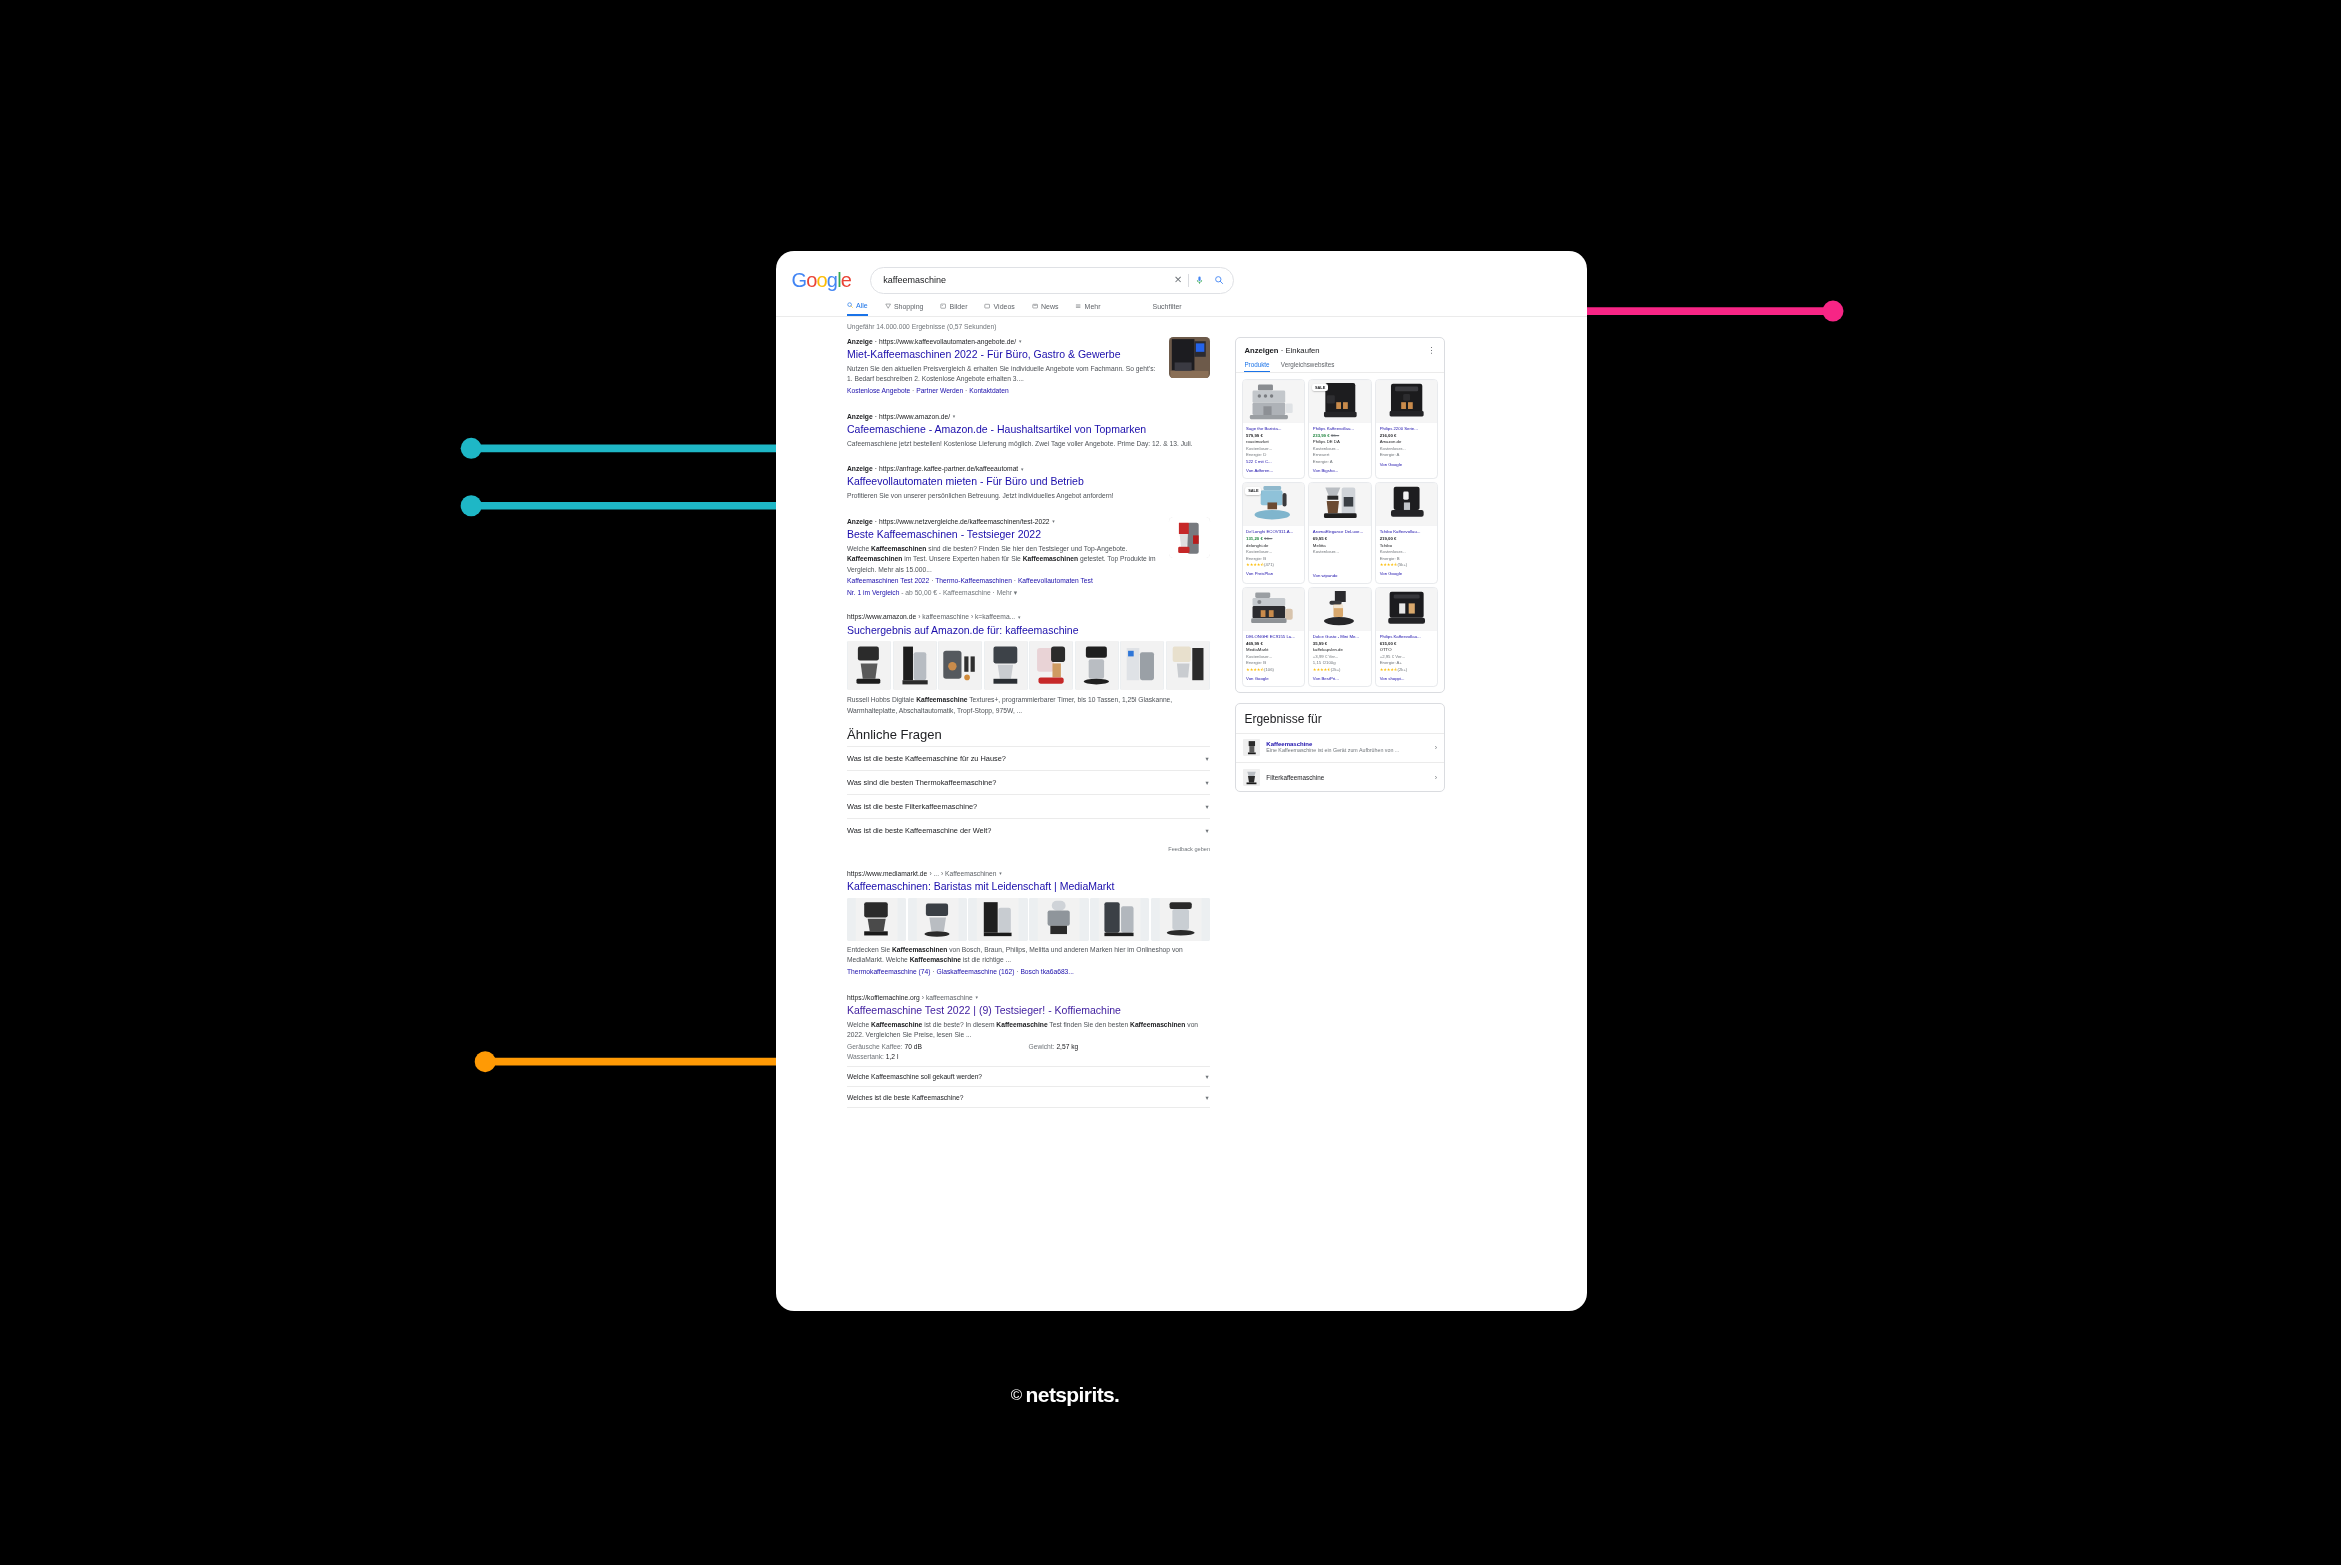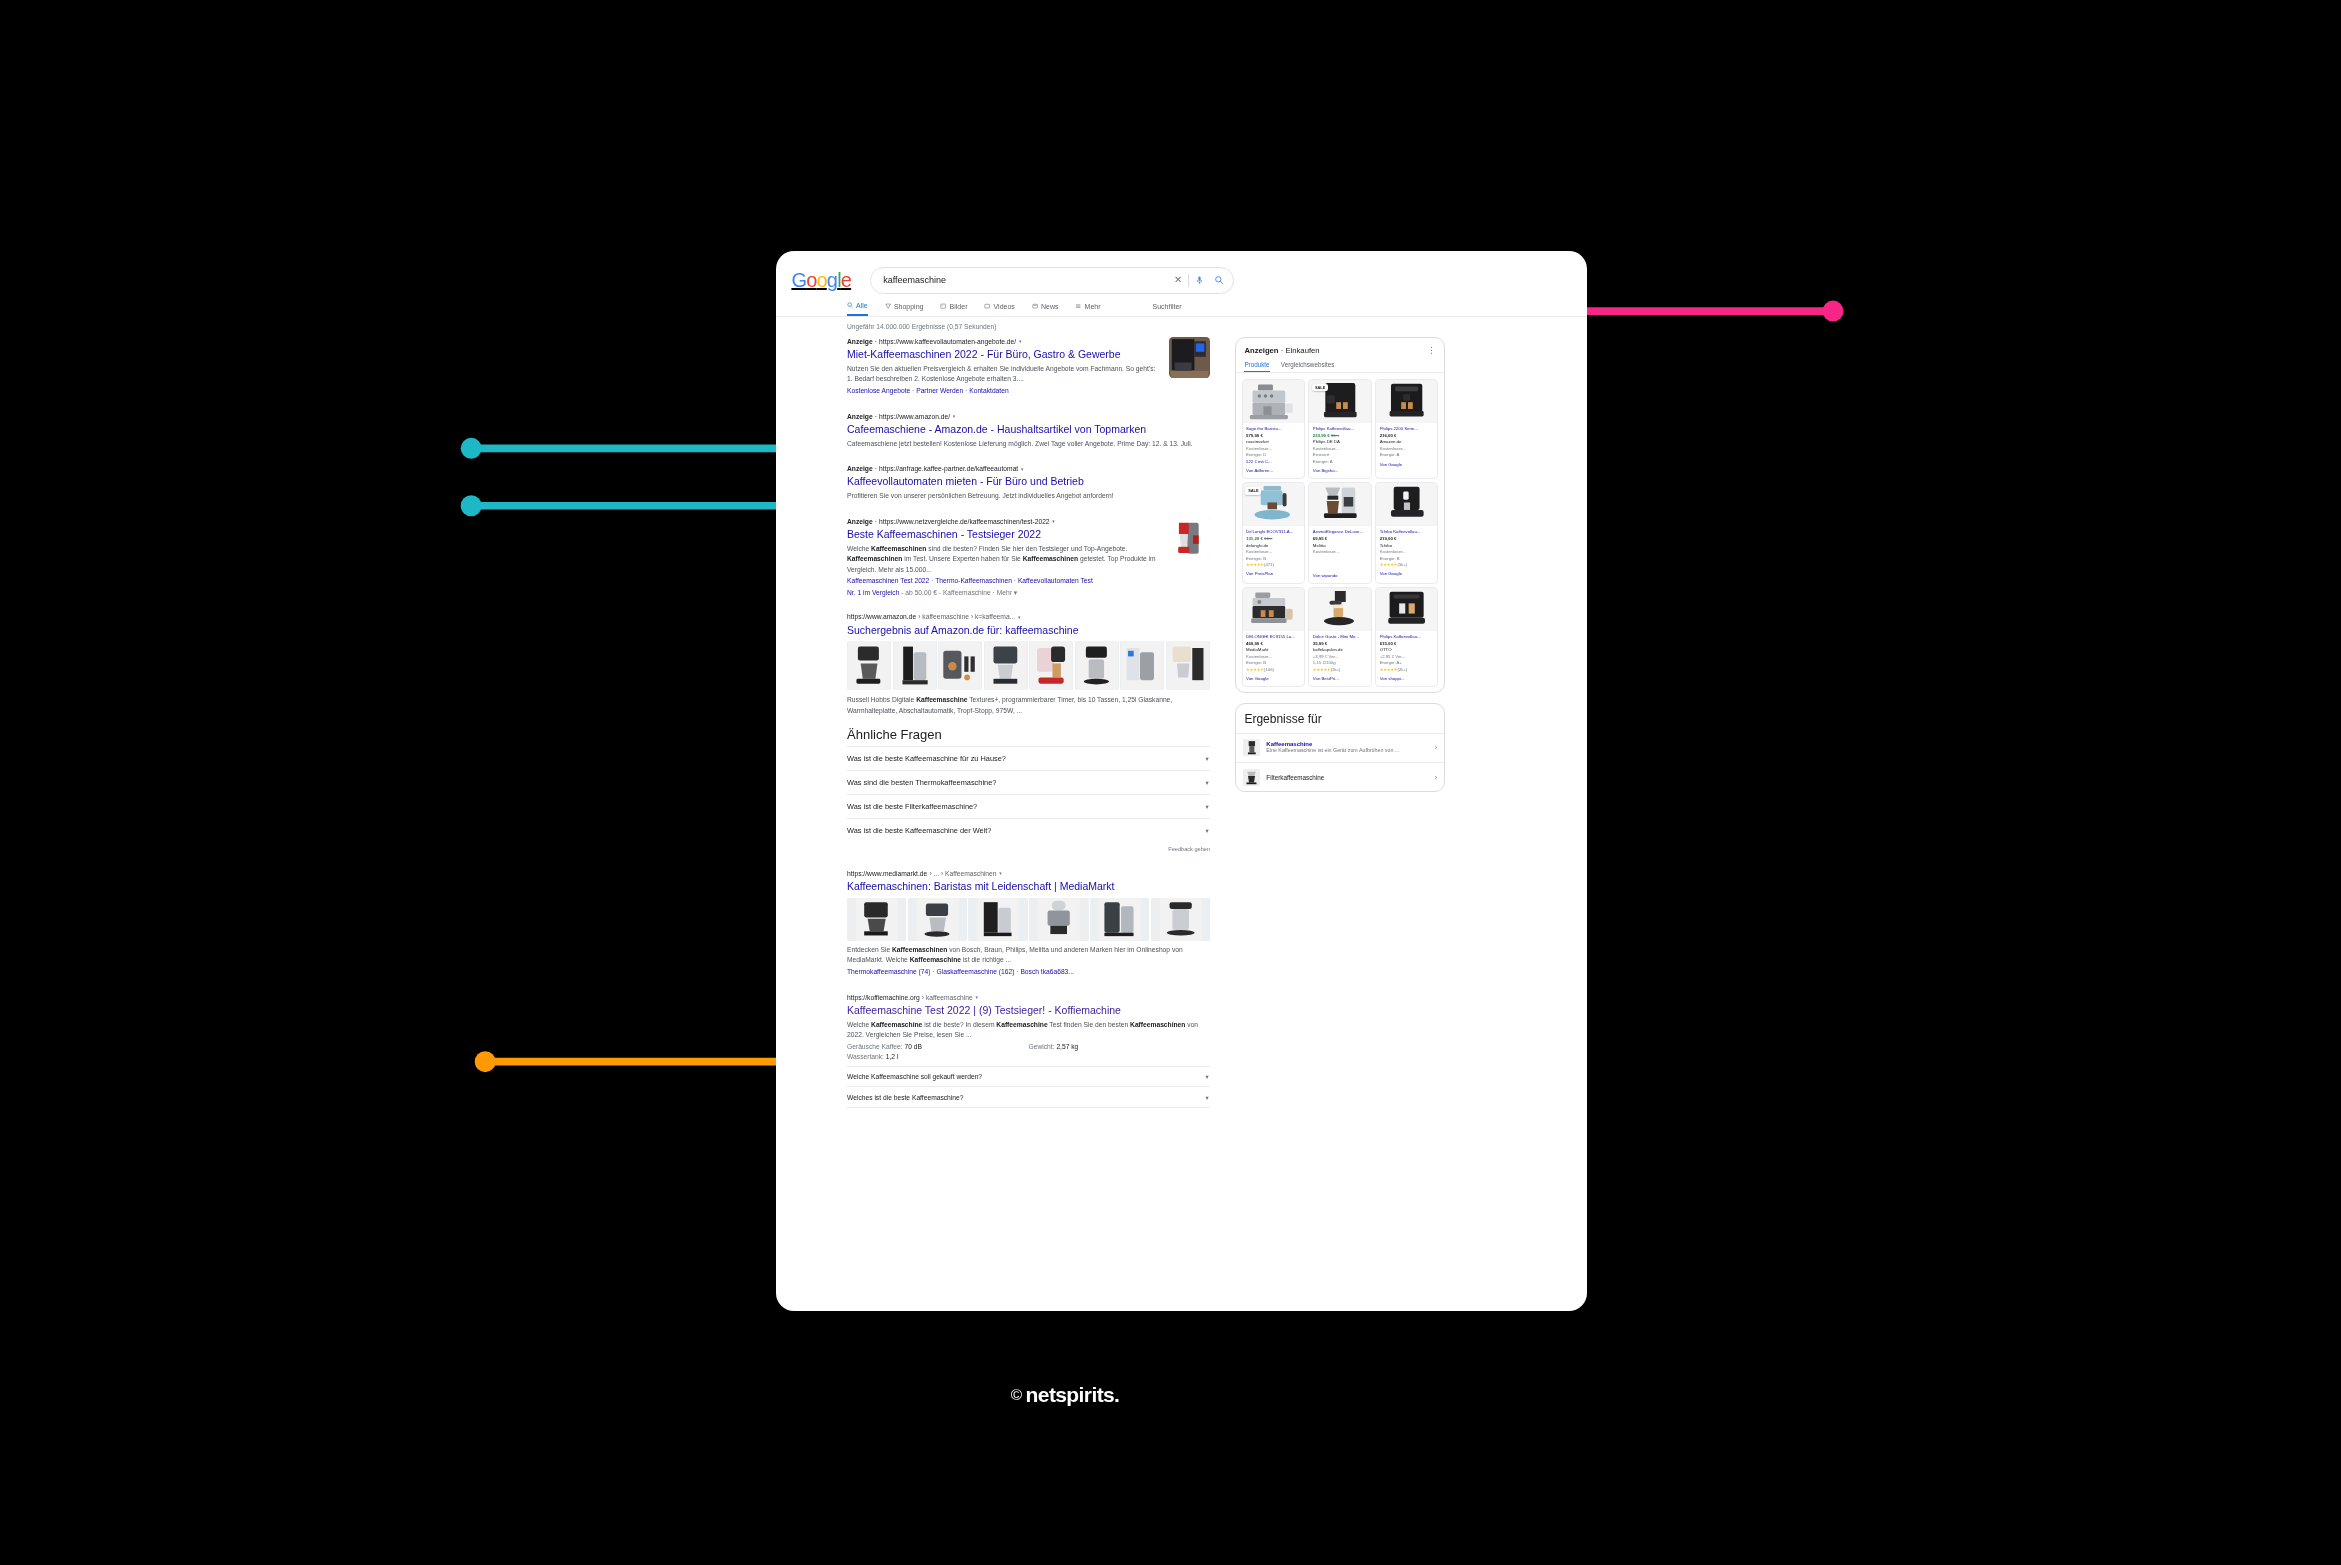--- a/index.html
+++ b/index.html
@@ -20,21 +20,21 @@
     left: 776px; top: 251px;
     width: 811px; height: 1060px;
     background: #fff;
     border-radius: 18px;
     overflow: hidden;
     z-index: 5;
   }
 
   
   .gheader { display: flex; align-items: center; padding: 12.6px 0 0 15.4px; height: 46px; }
-  .glogo { font-family: "Liberation Sans", sans-serif; font-size: 20px; font-weight: 500; letter-spacing: -0.8px; line-height: 1; text-decoration: underline; }
+  .glogo { font-family: "Liberation Sans", sans-serif; font-size: 20px; font-weight: 500; letter-spacing: -0.8px; line-height: 1; }
   .glogo .b { color: #4285F4; } .glogo .r { color: #EA4335; }
   .glogo .y { color: #FBBC05; } .glogo .g { color: #34A853; }
 
   .searchbox {
     margin-left: 19px;
     width: 364px; height: 27px;
     border: 0.7px solid #dfe1e5; border-radius: 15.4px;
     display: flex; align-items: center;
     padding: 0 9.8px 0 12px;
     background: #fff;
@@ -110,21 +110,21 @@
   .kv-row .kv { width: 50%; }
   .kv-row .kv b { color: #202124; font-weight: 400; }
   .faq-line {
     border-top: 0.7px solid #ebebeb;
     padding: 6.3px 1.4px 6.3px 0; font-size: 6.7px; color: #202124;
     display: flex; justify-content: space-between; align-items: center;
   }
   .faq-line:last-child { border-bottom: 0.7px solid #ebebeb; }
 
   
-  .card { border: 0.7px solid #dadce0; border-radius: 10px; background: #fff; }
+  .card { border: 0.7px solid #dadce0; border-radius: 5px; background: #fff; }
   .card-head { display: flex; justify-content: space-between; align-items: center; padding: 7.7px 8.4px 2.8px 8.4px; }
   .card-head .t { font-size: 7.7px; color: #202124; }
   .card-head .t b { font-weight: bold; }
   .kebab { color: #5f6368; font-size: 8.4px; letter-spacing: 0; line-height: 0.6; cursor: pointer; }
   .card-tabs { display: flex; gap: 11.2px; padding: 0 8.4px; border-bottom: 0.7px solid #ebebeb; }
   .card-tabs .ct { font-size: 6.3px; padding: 3.5px 0 3.5px 0; color: #5f6368; cursor: pointer; }
   .card-tabs .ct.active { color: #1a73e8; border-bottom: 1.4px solid #1a73e8; }
 
   .pgrid { display: grid; grid-template-columns: repeat(3, 1fr); gap: 3.5px; padding: 5.6px; }
   .pcard { border: 0.7px solid #e8eaed; border-radius: 4.2px; overflow: hidden; display: flex; flex-direction: column; cursor: pointer; }

